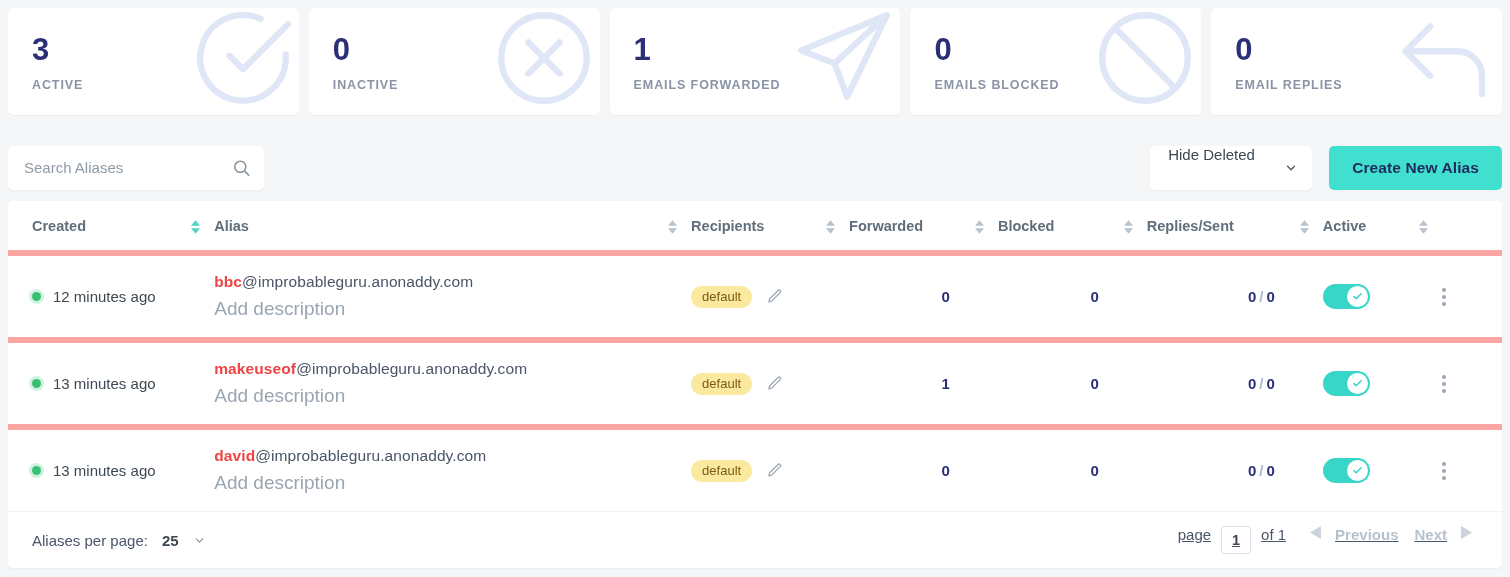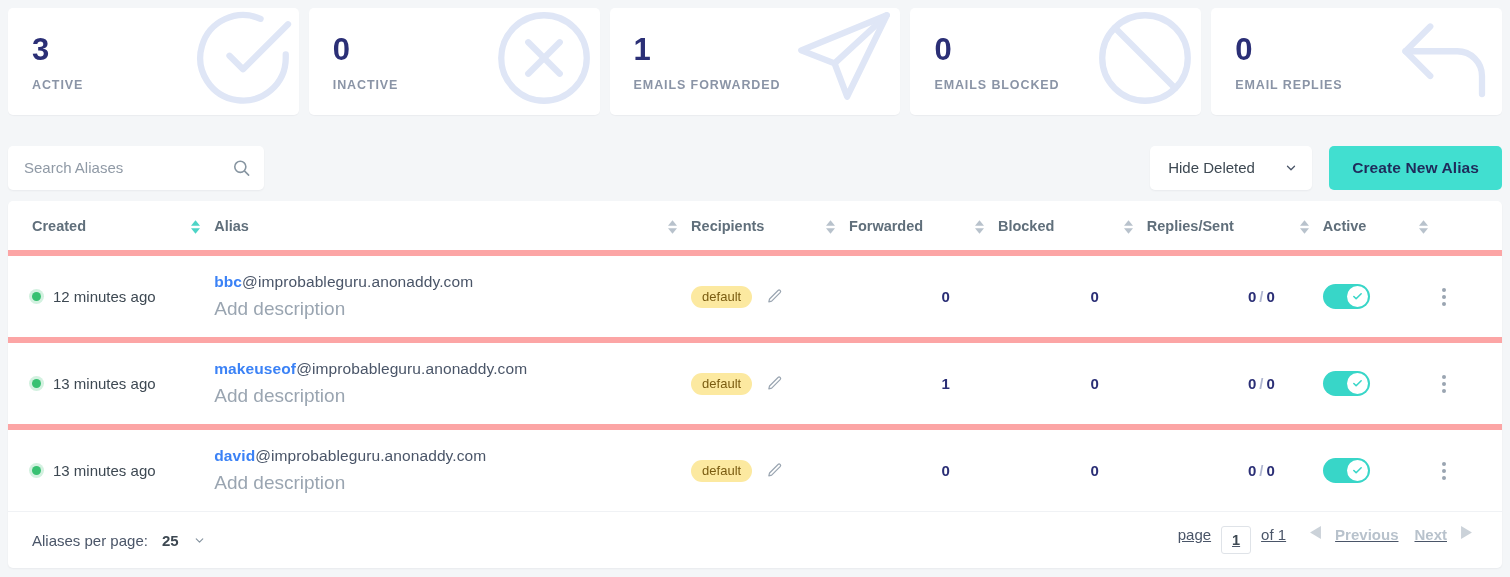--- a/index.html
+++ b/index.html
@@ -104,21 +104,21 @@
   }
   .toolbar-right { display: flex; align-items: center; gap: 17px; }
   .select-wrap {
     position: relative;
     width: 162px;
     height: 44px;
     background: #ffffff;
     border-radius: 5px;
     box-shadow: 0 1px 2px rgba(16,24,40,0.05);
     display: flex;
-    align-items: center;
+    align-items: flex-start;
     padding: 0 34px 0 18px;
   }
   .select-wrap .sel-text {
     font-size: 15px;
     color: #3d4852;
     white-space: nowrap;
   }
   .select-chevron {
     position: absolute;
     right: 14px;
@@ -194,21 +194,21 @@
     width: 9px; height: 9px;
     border-radius: 50%;
     background: #38c172;
     box-shadow: 0 0 0 3px rgba(56,193,114,0.22);
     margin-right: 12px;
     flex: 0 0 auto;
   }
   .created-text { color: #3d4852; font-size: 15px; }
 
   .alias-main { font-size: 15.5px; color: #4a5568; letter-spacing: 0.1px; }
-  .alias-main b { color: #3b82f6; font-weight: 700; }
+  .alias-main b { color: #ef4444; font-weight: 700; }
   .alias-desc {
     margin-top: 7px;
     font-size: 19px;
     color: #9aa5b1;
   }
 
   .recip-cell { display: flex; align-items: center; gap: 14px; }
   .badge {
     background: #fce9a0;
     color: #7a5c10;

